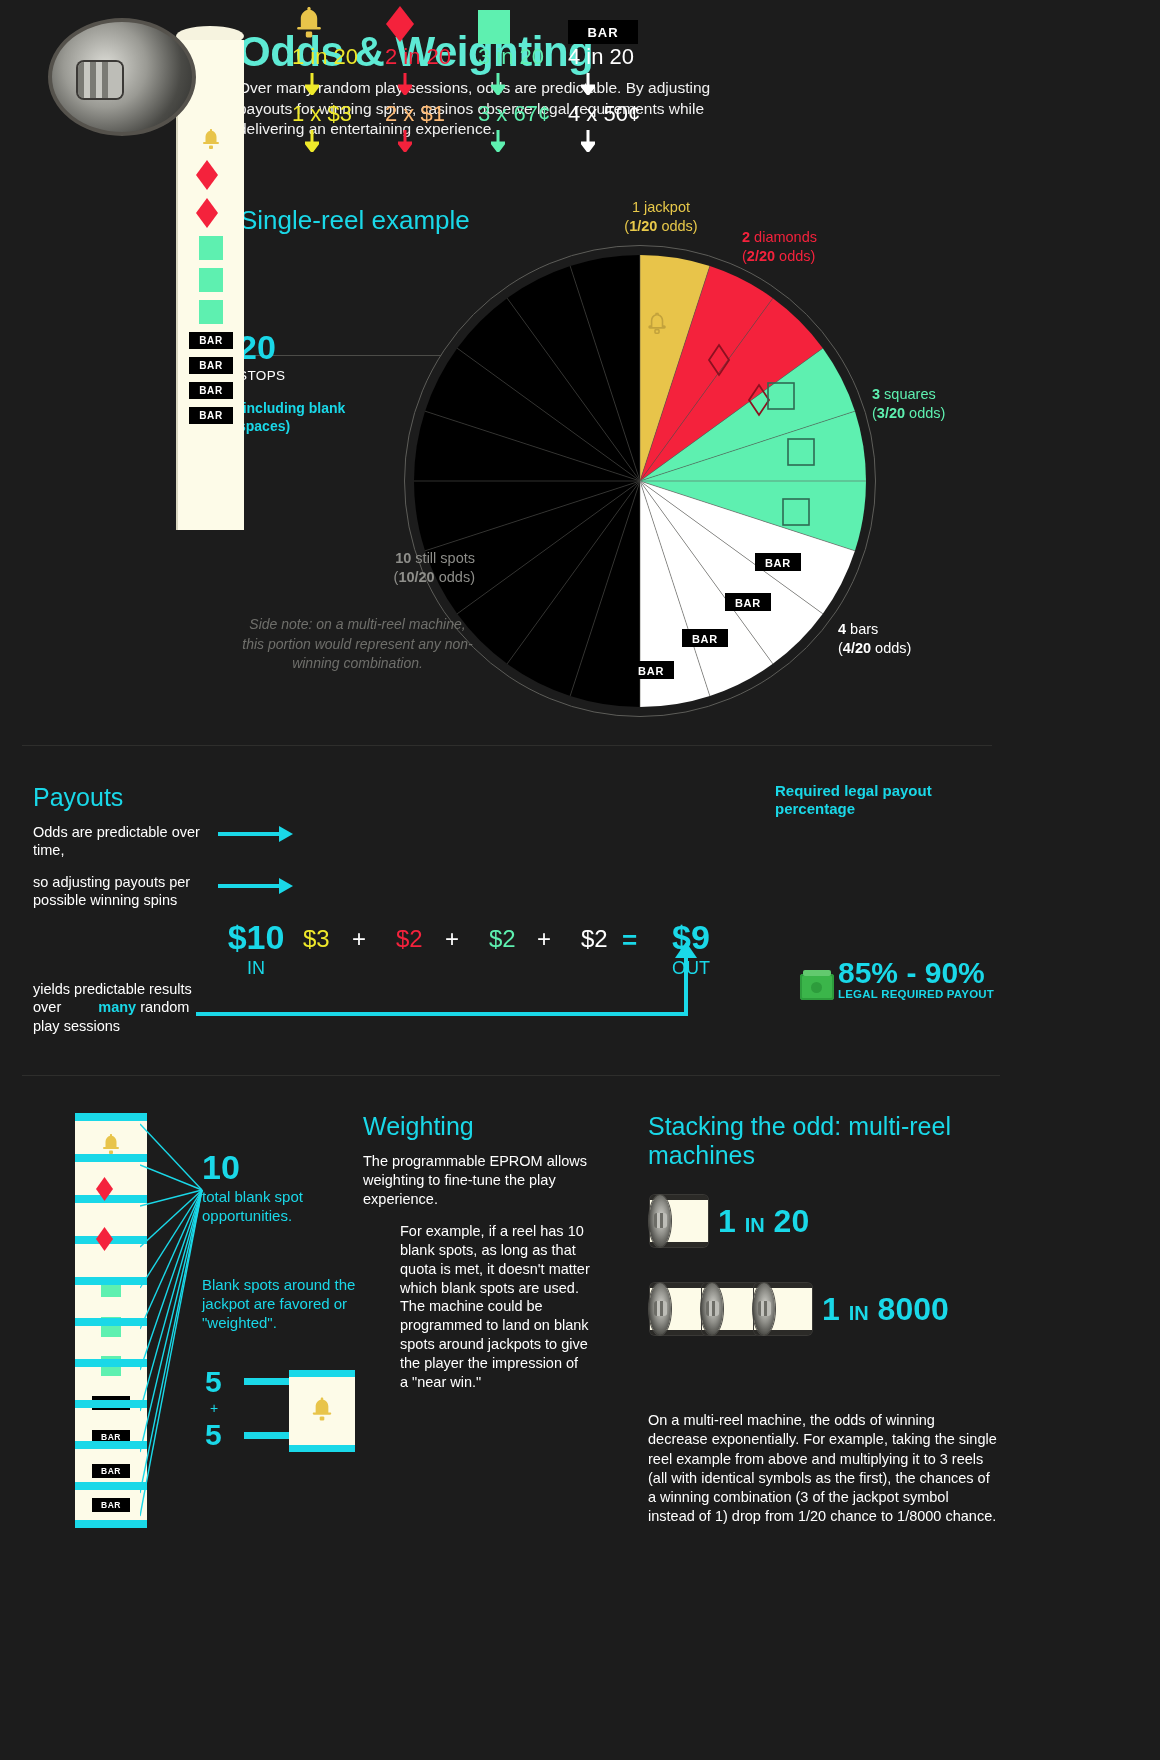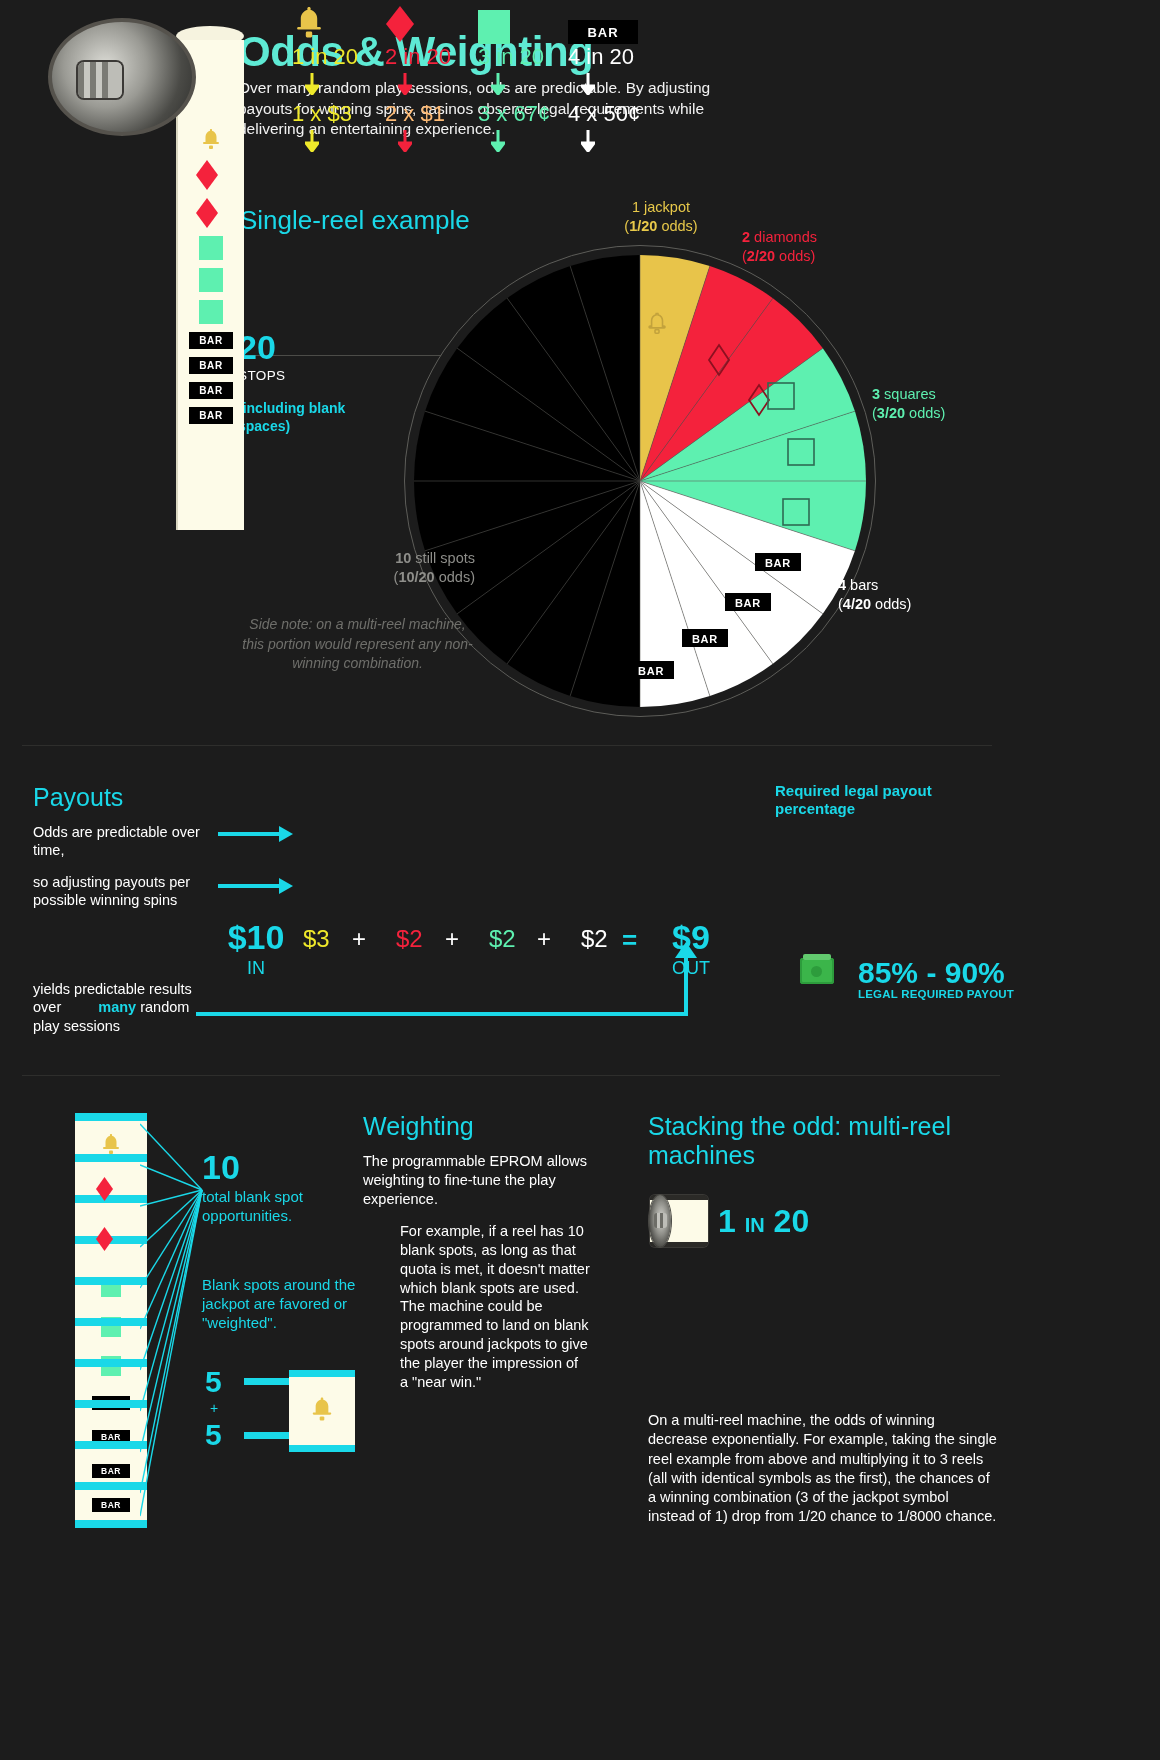--- a/index.html
+++ b/index.html
@@ -101,21 +101,21 @@
     position:absolute; inset:0; border-radius:50%;
     background:#1c1c1c; border: 1px solid #5d5d59;
   }
   .pie-svg { position:absolute; left: 10px; top: 10px; }
 
   .pie-lbl { position: absolute; font-size: 14.5px; line-height: 1.28; }
   .pie-lbl b { font-weight: bold; }
   .lbl-jackpot { left: 586px; top: 198px; color: #e8c94a; text-align: center; width: 150px; }
   .lbl-dia { left: 742px; top: 228px; color: #f4223c; width: 170px; }
   .lbl-sq  { left: 872px; top: 385px; color: #5ef0b0; width: 150px; }
-  .lbl-bar { left: 838px; top: 576px; color: #ffffff; width: 130px; }
+  .lbl-bar { left: 838px; top: 620px; color: #ffffff; width: 130px; }
   .lbl-blank { left: 255px; top: 549px; color: #8e8e8a; width: 220px; text-align: right; }
   .sidenote {
     position: absolute; left: 240px; top: 615px; width: 235px;
     font-size: 14px; font-style: italic; color: #6f6f6b;
     line-height: 1.4; text-align: center;
   }
 
   
   .divider1 { position: absolute; left: 22px; top: 745px; width: 970px; height: 1px; background: #2e2e2c; }
   .payouts-hd { position: absolute; left: 33px; top: 783px; font-size: 25px; color: #1ad8e8; }
@@ -162,21 +162,21 @@
 
   
   .legal-hd {
     position:absolute; left: 775px; top: 782px; width: 205px;
     font-size: 15px; font-weight: bold; color:#1ad8e8; line-height: 1.2;
   }
   .legal-body {
     position:absolute; left: 775px; top: 820px; width: 210px;
     font-size: 14.5px; line-height: 1.3; color:#f2f2f2;
   }
-  .badge { position: absolute; left: 800px; top: 958px; display:flex; align-items:flex-start; gap: 24px; }
+  .badge { position: absolute; left: 800px; top: 958px; display:flex; align-items:flex-end; gap: 4px; }
   .badge-money {
     width: 34px; height: 26px; background:#3bb54a; border-radius: 3px; position:relative;
     box-shadow: inset 0 0 0 2px #2d9c3c;
   }
   .badge-money::before {
     content:''; position:absolute; left:3px; top:-4px; width:28px; height:6px;
     background:#62c96e; border-radius:2px;
   }
   .badge-money::after {
     content:''; position:absolute; left:11px; top:8px; width:11px; height:11px;
@@ -580,17 +580,27 @@
 
   <div class="stack-hd">Stacking the odd: multi-reel machines</div>
 
   <div class="s-one s1">
     <div class="spool"></div>
     <div class="oddtxt">
       <span>1</span> <span class="in">IN</span> <span>20</span>
     </div>
   </div>
 
+  <div class="s-one s2">
+    <div class="spool3">
+      <div class="spool"></div>
+      <div class="spool"></div>
+      <div class="spool"></div>
+    </div>
+    <div class="oddtxt">
+      <span>1</span> <span class="in">IN</span> <span>8000</span>
+    </div>
+  </div>
 
   <div class="stack-body">On a multi-reel machine, the odds of winning decrease exponentially. For example, taking the single reel example from above and multiplying it to 3 reels (all with identical symbols as the first), the chances of a winning combination (3 of the jackpot symbol instead of 1) drop from 1/20 chance to 1/8000 chance.</div>
 
 
 </div>
 
 </body></html>

